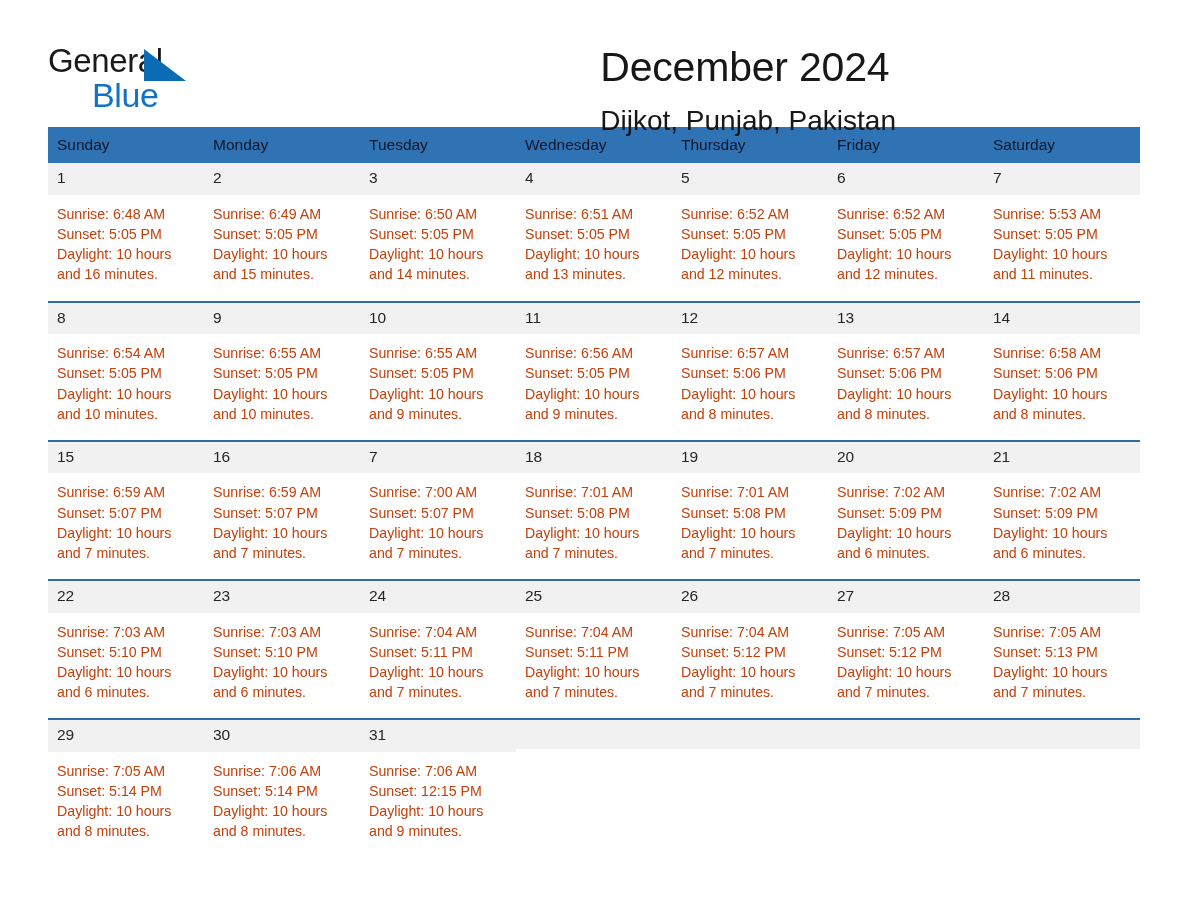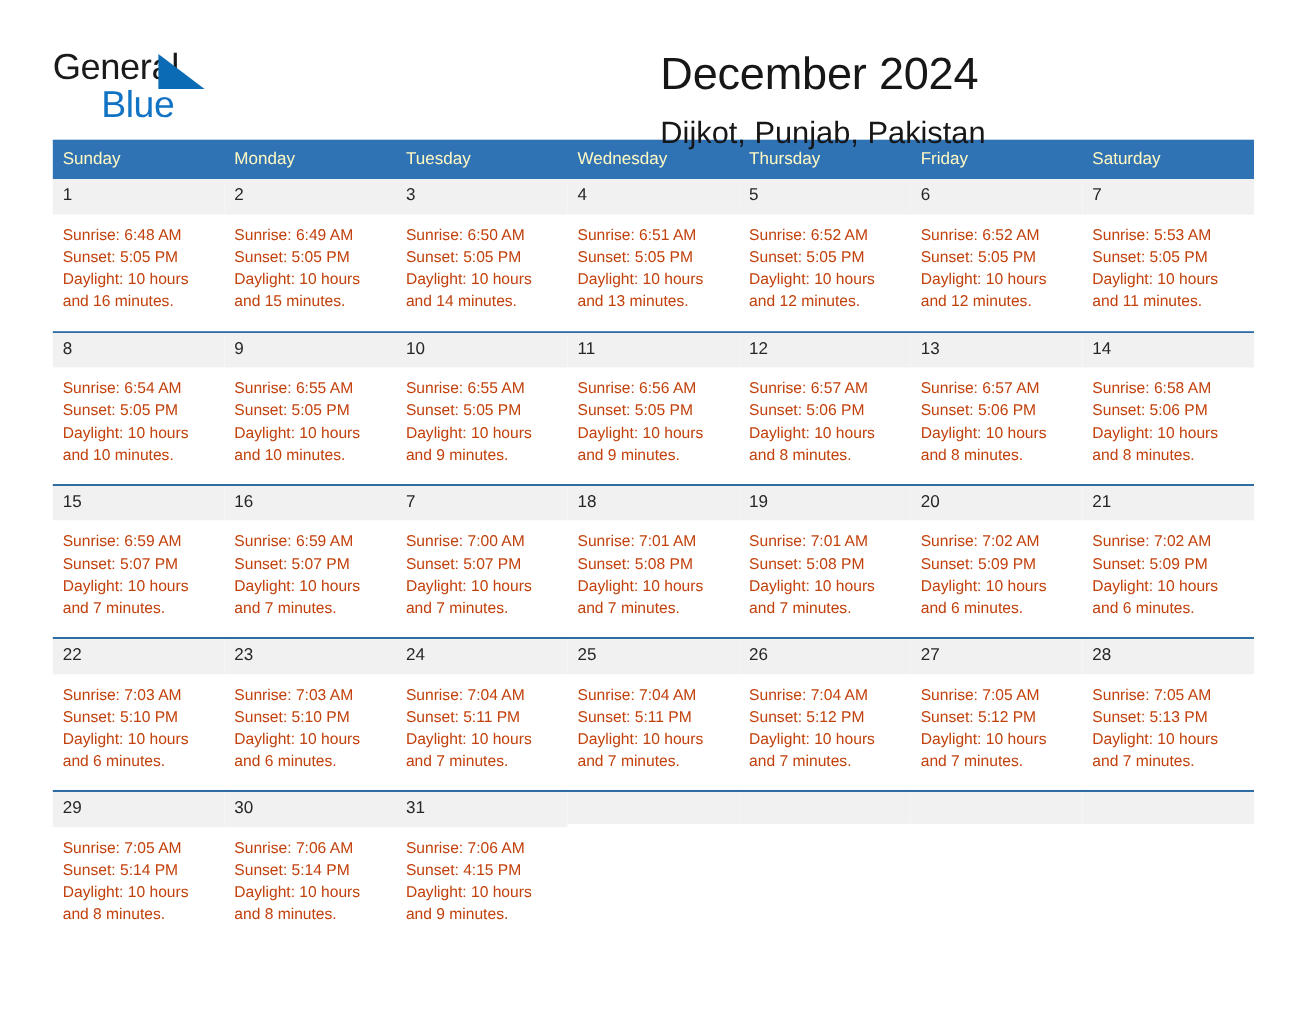--- a/index.html
+++ b/index.html
@@ -76,21 +76,21 @@
     line-height: 1.1;
   }
 
   
   .calendar { width: 1092px; margin-top: 17px; }
 
   .dow-row { display: flex; background: #3073b4; }
   .dow-cell {
     flex: 1 1 0;
     min-width: 0;
-    color: #fef9c3;
+    color: #0f172a;
     font-size: 15.5px;
     padding: 8px 0 9px 9px;
     line-height: 1.25;
   }
 
   .week-row {
     display: flex;
     border-top: 2px solid #2e6da4;
   }
   .week-row:first-of-type { border-top: none; }
@@ -431,21 +431,21 @@
               <div>Sunrise: 7:06 AM</div>
               <div>Sunset: 5:14 PM</div>
               <div>Daylight: 10 hours</div>
               <div>and 8 minutes.</div>
             </div>
           </div>
           <div class="day-cell">
             <div class="day-num">31</div>
             <div class="day-body">
               <div>Sunrise: 7:06 AM</div>
-              <div>Sunset: 4:15 PM</div>
+              <div>Sunset: 12:15 PM</div>
               <div>Daylight: 10 hours</div>
               <div>and 9 minutes.</div>
             </div>
           </div>
           <div class="day-cell empty">
             <div class="day-num"></div>
             <div class="day-body">
               <div></div>
               <div></div>
               <div></div>

